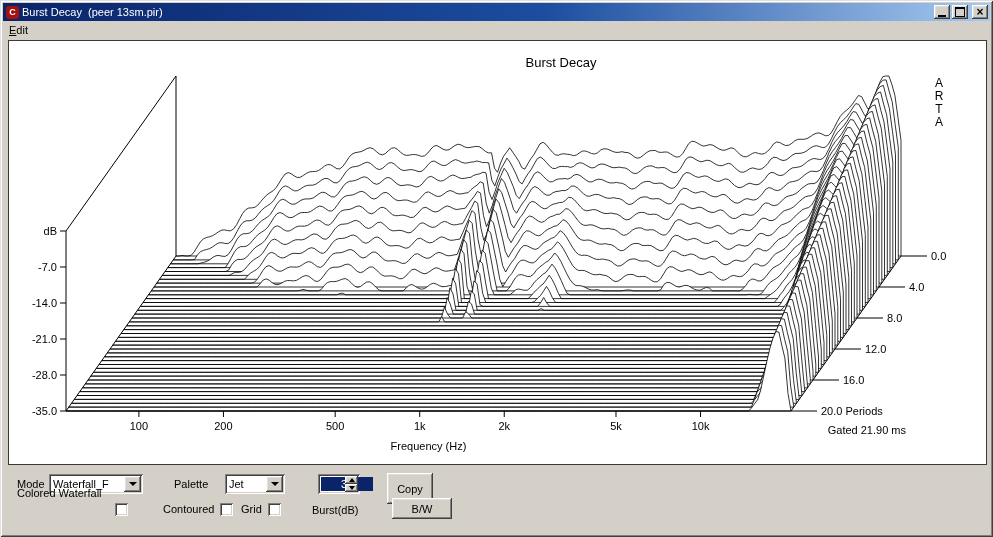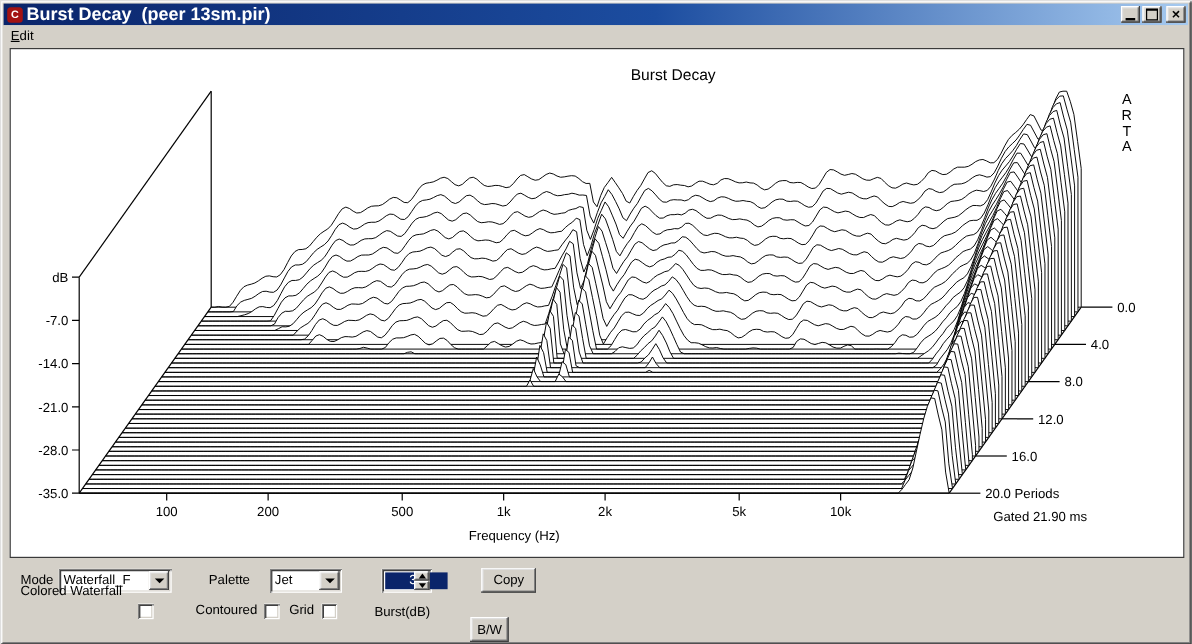--- a/index.html
+++ b/index.html
@@ -4,21 +4,21 @@
 <style>
   html,body{margin:0;padding:0;width:993px;height:537px;overflow:hidden;
     font-family:"Liberation Sans",sans-serif;font-size:11px;color:#000;}
   .window{position:absolute;inset:0;background:#d4d0c8;padding:3px;box-sizing:border-box;
     box-shadow:inset 1px 1px 0 #dfdfdf,inset -1px -1px 0 #404040,inset 2px 2px 0 #fff,inset -2px -2px 0 #808080;}
   .titlebar{position:absolute;left:3px;top:3px;right:3px;height:18px;
     background:linear-gradient(90deg,#0a246a 0%,#1c4da0 55%,#a6caf0 100%);
     display:flex;align-items:center;padding:0 2px;color:#fff;}
   .app-icon{width:13px;height:13px;background:#a31212;border-radius:3px;margin:0 3px 0 1px;
     display:flex;align-items:center;justify-content:center;color:#fff;font-weight:bold;font-size:9px;flex:0 0 auto;}
-  .win-title{font-weight:bold;font-size:15px;white-space:pre;flex:1 1 auto;overflow:hidden;}
+  .win-title{font-weight:normal;font-size:11px;white-space:pre;flex:1 1 auto;overflow:hidden;}
   .winbtns{display:flex;gap:2px;margin-left:auto;}
   .winbtn{width:16px;height:14px;background:#d4d0c8;display:flex;align-items:center;justify-content:center;
     box-shadow:inset -1px -1px 0 #404040,inset 1px 1px 0 #fff,inset -2px -2px 0 #808080,inset 2px 2px 0 #dfdfdf;color:#000;}
   .winbtn.close{margin-left:2px;}
   .glyph-min{width:8px;height:2px;background:#000;margin-top:7px;}
   .glyph-max{width:8px;height:7px;border:1px solid #000;border-top-width:2px;}
   .glyph-close{font-weight:bold;font-size:12px;line-height:10px;}
   .menubar{position:absolute;left:3px;top:21px;right:3px;height:19px;line-height:19px;background:#d4d0c8;}
   .menu-item{display:inline-block;padding:0 6px;}
   .menu-item::first-letter{text-decoration:underline;}
@@ -184,29 +184,29 @@
     <div class="spinner sunken">
       <span class="val">35</span>
       <span class="spinbtn raised" style="top:2px">
           <span class="tri-up-sm"></span>
         </span>
       <span class="spinbtn raised" style="top:10px">
           <span class="tri-down-sm"></span>
         </span>
     </div>
 
-    <div class="btn raised" style="left:398px;top:8px;width:46px;height:21px">Copy</div>
+    <div class="btn raised" style="left:384px;top:8px;width:46px;height:31px">Copy</div>
 
     <span class="ctl-label" style="left:14px;top:22px">Colored Waterfall</span>
     <div class="checkbox" style="left:112px;top:38px" aria-checked="false"></div>
 
     <span class="ctl-label" style="left:160px;top:38px">Contoured</span>
     <div class="checkbox" style="left:217px;top:38px" aria-checked="false"></div>
 
     <span class="ctl-label" style="left:238px;top:38px">Grid</span>
     <div class="checkbox" style="left:265px;top:38px" aria-checked="false"></div>
 
     <span class="ctl-label" style="left:309px;top:39px">Burst(dB)</span>
 
-    <div class="btn raised" style="left:389px;top:49px;width:32px;height:21px">B/W</div>
+    <div class="btn raised" style="left:389px;top:33px;width:60px;height:21px">B/W</div>
 
   </div>
 </div>
 
 </body></html>

